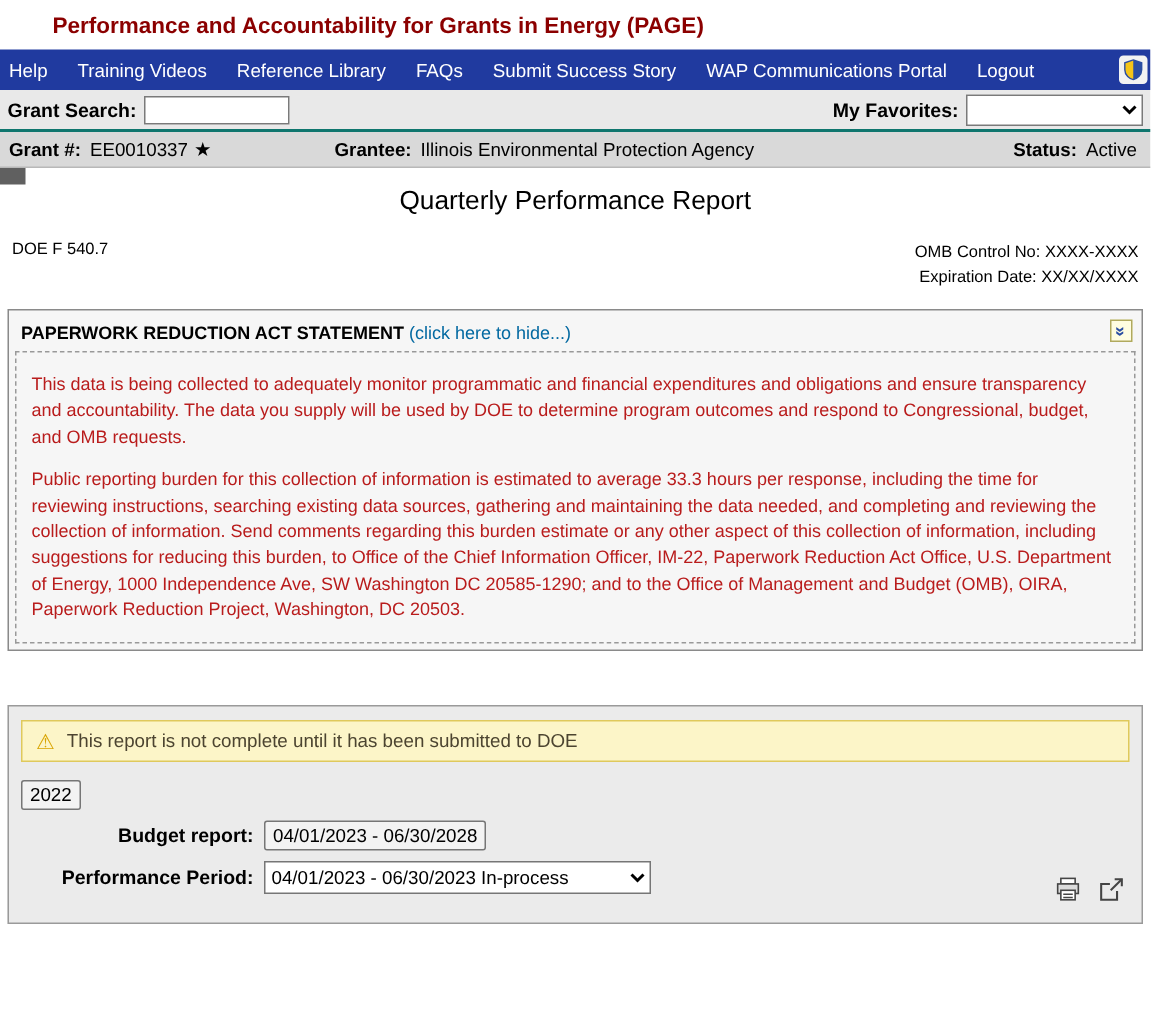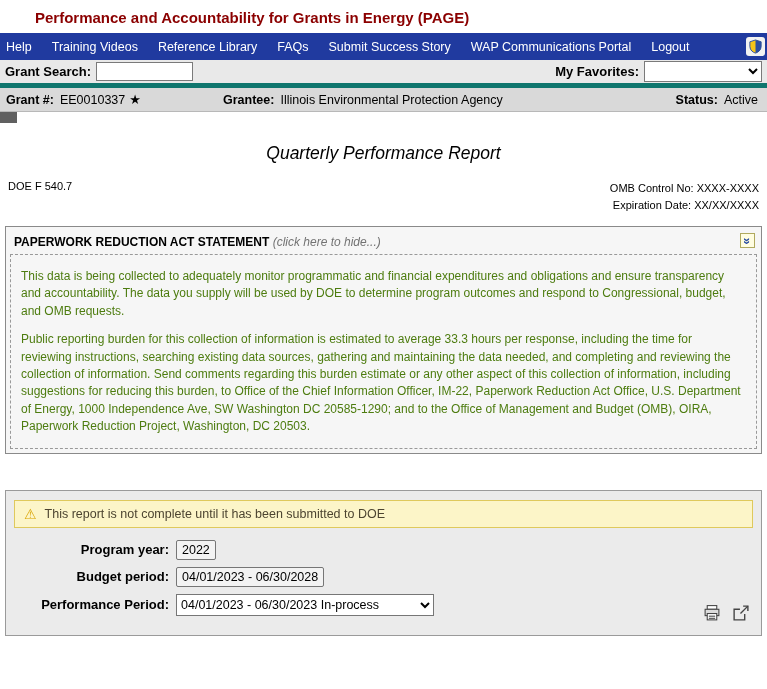--- a/index.html
+++ b/index.html
@@ -40,21 +40,21 @@
   }
 
   
   .search-bar {
     background: #E9E9E9;
     height: 28px;
     display: flex;
     align-items: center;
     font-size: 13px;
     padding: 0 5px;
-    border-bottom: 5px solid #0f766e;
+    border-bottom: 2px solid #0f766e;
   }
   .search-bar .lbl { font-weight: bold; }
   .search-input {
     width: 97px; height: 19px;
     border: 1px solid #7a7a7a;
     background: #fff;
     margin-left: 5px;
     font-size: 12px;
     padding: 0 3px;
   }
@@ -87,22 +87,20 @@
     width: 17px; height: 11px;
     background: #606060;
     cursor: pointer;
   }
 
   
   .report-title {
     text-align: center;
     font-size: 17.5px;
     font-weight: 400;
-    margin-top: 20px;
-    font-style: italic;
   }
   .meta-row {
     display: flex;
     justify-content: space-between;
     padding: 0 8px;
     font-size: 11px;
     margin-top: 16px;
   }
   .meta-right { text-align: right; line-height: 17px; }
 
@@ -113,42 +111,42 @@
     background: #F6F6F6;
     padding: 4px;
   }
   .pra-header {
     position: relative;
     padding: 4px 4px 5px;
     font-size: 12px;
     cursor: pointer;
   }
   .pra-heading { font-weight: bold; }
-  .pra-hint { font-style: italic; color: #737373; }
+  .pra-hint { color: #0369a1; }
   .chev-box {
     position: absolute; right: 2px; top: 2px;
     width: 15px; height: 15px;
     border: 1px solid #b0a95e;
     background: #FFFDE1;
     display: flex; align-items: center; justify-content: center;
     cursor: pointer;
   }
   .chev-box .chev {
     display: inline-block;
     transform: rotate(90deg);
     color: #2b4ea2;
     font-weight: bold;
     font-size: 12px;
     line-height: 1;
   }
   .pra-content {
     border: 1px dashed #999;
     padding: 2px 10px 12px;
     font-size: 12px;
-    color: #4d7c0f;
+    color: #b91c1c;
     line-height: 1.45;
   }
   .pra-content p { margin-top: 11px; }
 
   
   .report-panel {
     margin: 36px 5px 0;
     border: 1px solid #9a9a9a;
     background: #EBEBEB;
     padding: 9px 8px 12px;
@@ -271,25 +269,24 @@
   </div>
 </div>
 
 <div class="report-panel">
   <div class="warning-banner">
     <span class="warning-icon">⚠</span>
     <span>This report is not complete until it has been submitted to DOE</span>
   </div>
   <div class="form-area">
     <div class="form-row">
-      <span class="form-label">Program year:</span>
       <span class="value-box">2022</span>
     </div>
     <div class="form-row">
-      <span class="form-label">Budget period:</span>
+      <span class="form-label">Budget report:</span>
       <span class="value-box">04/01/2023 - 06/30/2028</span>
     </div>
     <div class="form-row">
       <span class="form-label">Performance Period:</span>
       <select class="period-select">
         <option>04/01/2023 - 06/30/2023 In-process</option>
       </select>
     </div>
   </div>
   <div class="panel-icons">

